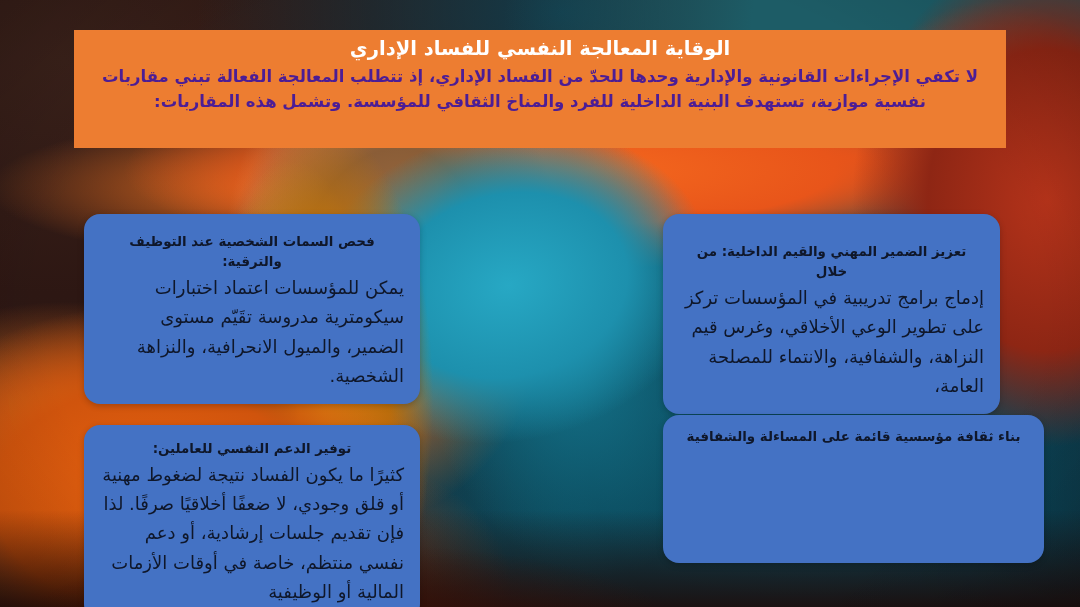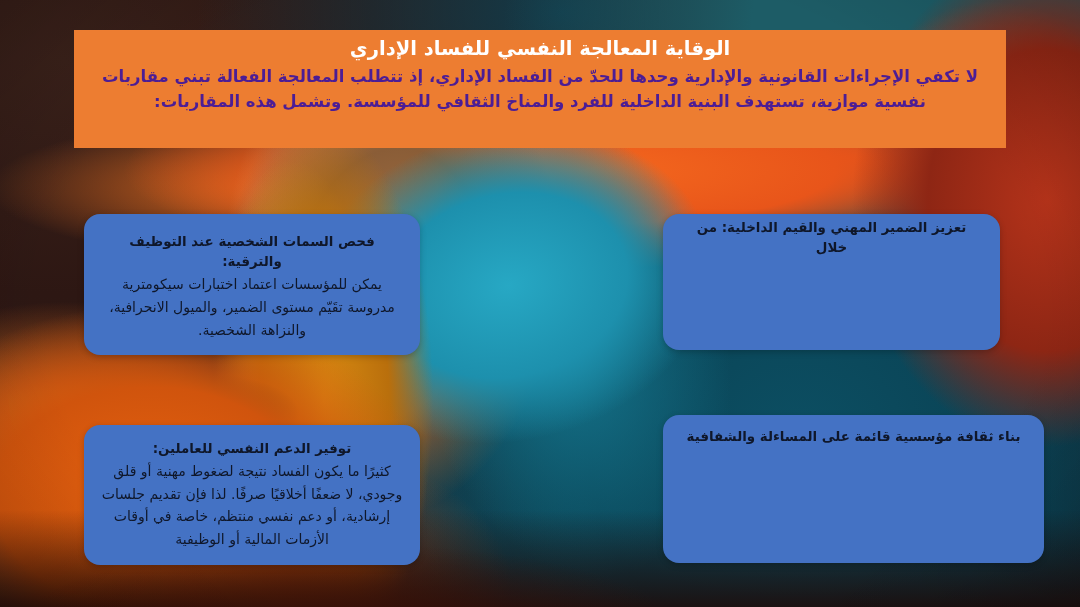--- a/index.html
+++ b/index.html
@@ -156,33 +156,34 @@
   }
 
   .card-heading {
     font-size: 13.4px;
     font-weight: bold;
     line-height: 1.5;
     margin-bottom: 1px;
   }
 
   .card-body {
-    font-size: 14px;
+    font-size: 18px;
     font-weight: normal;
     line-height: 1.62;
+    text-align: right;
   }
 
   
   #card-personality-traits {
     left: 84px;  top: 214px;  width: 336px; min-height: 131px;
     padding-top: 18px;
   }
   #card-professional-conscience {
     left: 663px; top: 214px;  width: 337px; min-height: 136px;
-    padding-top: 4px;
+    padding-top: 28px;
   }
   #card-psychological-support {
     left: 84px;  top: 425px;  width: 336px; min-height: 135px;
   }
   #card-accountability-culture {
     left: 663px; top: 415px;  width: 381px; min-height: 148px;
     padding-top: 12px;
   }
 </style>
 </head>
@@ -207,20 +208,21 @@
     <div class="header-subtitle">لا تكفي الإجراءات القانونية والإدارية وحدها للحدّ من الفساد الإداري، إذ تتطلب المعالجة الفعالة تبني مقاربات نفسية موازية، تستهدف البنية الداخلية للفرد والمناخ الثقافي للمؤسسة. وتشمل هذه المقاربات:</div>
   </div>
 
   <div class="card" id="card-personality-traits">
     <div class="card-heading">فحص السمات الشخصية عند التوظيف والترقية:</div>
     <div class="card-body">يمكن للمؤسسات اعتماد اختبارات سيكومترية مدروسة تقَيّم مستوى الضمير، والميول الانحرافية، والنزاهة الشخصية.</div>
   </div>
 
   <div class="card" id="card-professional-conscience">
     <div class="card-heading">تعزيز الضمير المهني والقيم الداخلية: من خلال</div>
+    <div class="card-body">إدماج برامج تدريبية في المؤسسات تركز على تطوير الوعي الأخلاقي، وغرس قيم النزاهة، والشفافية، والانتماء للمصلحة العامة،</div>
   </div>
 
   <div class="card" id="card-psychological-support">
     <div class="card-heading">توفير الدعم النفسي للعاملين:</div>
     <div class="card-body">كثيرًا ما يكون الفساد نتيجة لضغوط مهنية أو قلق وجودي، لا ضعفًا أخلاقيًا صرفًا. لذا فإن تقديم جلسات إرشادية، أو دعم نفسي منتظم، خاصة في أوقات الأزمات المالية أو الوظيفية</div>
   </div>
 
   <div class="card" id="card-accountability-culture">
     <div class="card-heading">بناء ثقافة مؤسسية قائمة على المساءلة والشفافية</div>
   </div>

